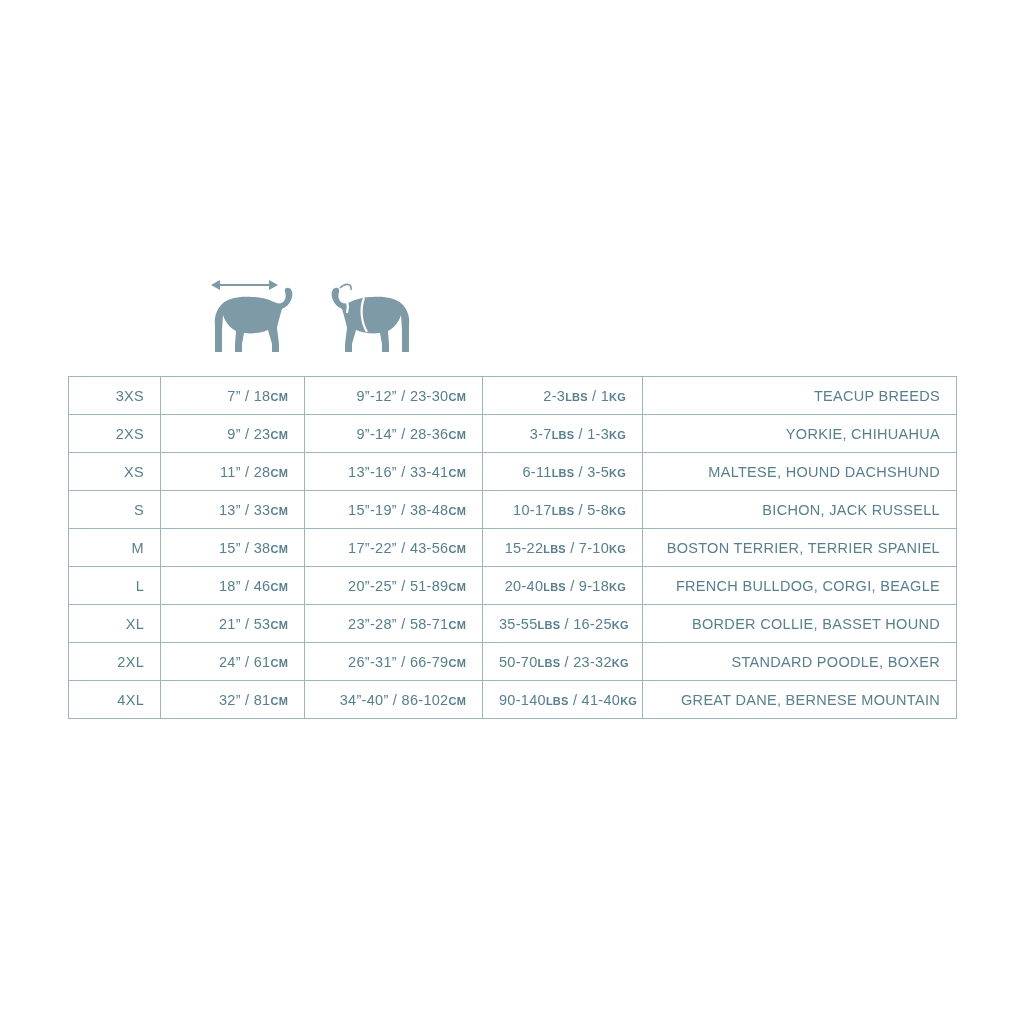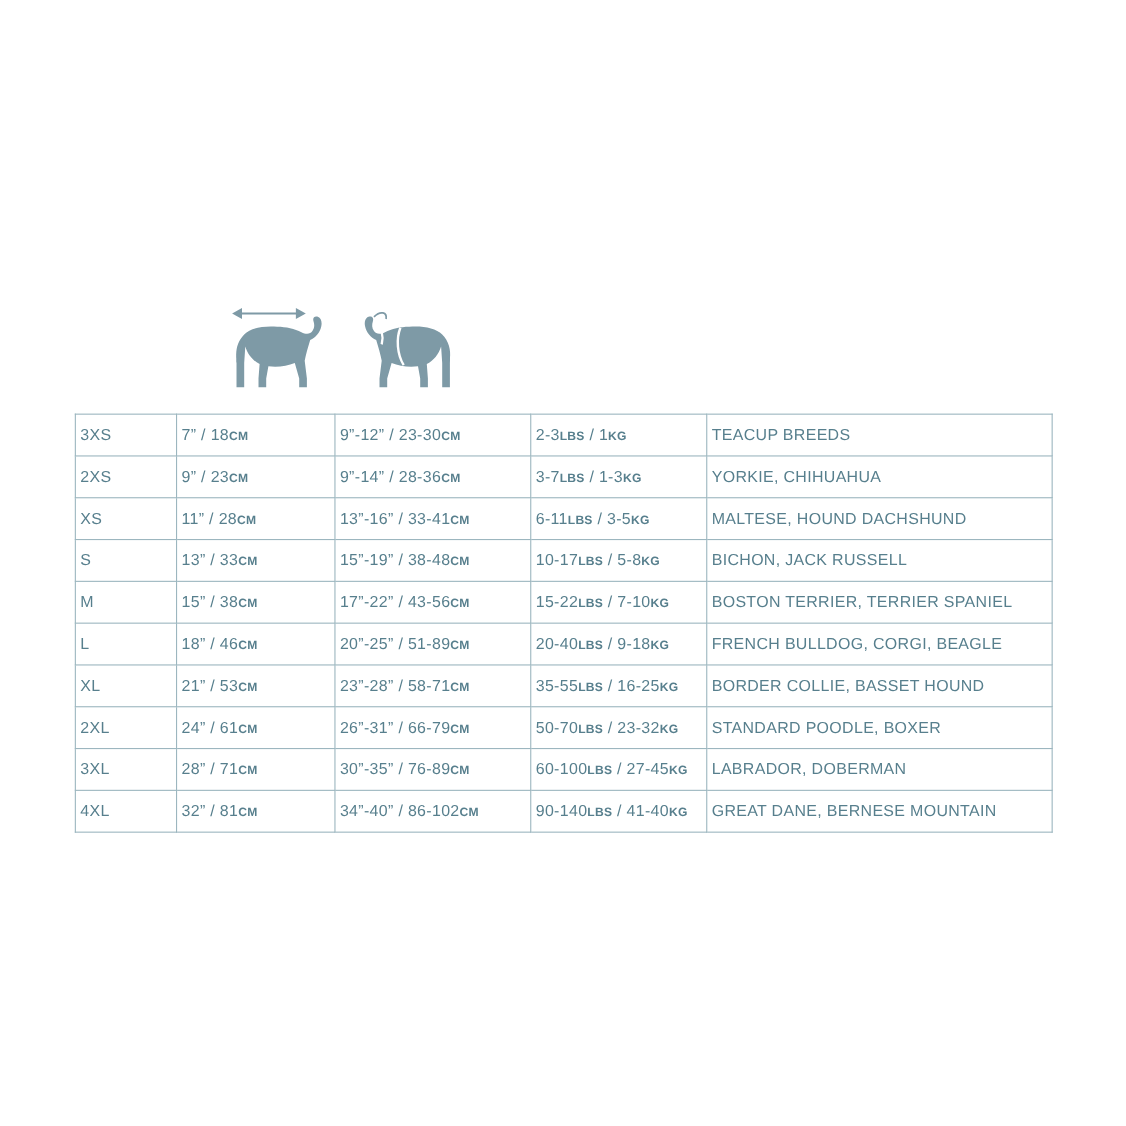--- a/index.html
+++ b/index.html
@@ -39,26 +39,26 @@
     position: absolute;
     left: 68px;
     top: 376px;
     width: 888px;
     border-collapse: collapse;
     table-layout: fixed;
   }
   .chart-table td {
     border: 1px solid #9cb6bf;
     height: 37px;
-    text-align: left;
+    text-align: right;
     vertical-align: middle;
     color: #577f8d;
     font-size: 14.5px;
     letter-spacing: 0.3px;
-    padding: 0 4px;
+    padding: 0 16px;
     white-space: nowrap;
   }
   .col-size    { width: 92px; }
   .col-neck    { width: 144px; }
   .col-chest   { width: 178px; }
   .col-weight  { width: 160px; }
   .col-breeds  { width: 314px; }
 
   .cell-size {
     font-size: 15px;
@@ -179,27 +179,20 @@
         <td class="cell-breeds">BORDER COLLIE, BASSET HOUND</td>
       </tr>
       <tr>
         <td class="cell-size">2XL</td>
         <td class="cell-measure"><span>24” / 61</span><span class="unit">CM</span></td>
         <td class="cell-measure"><span>26”-31” / 66-79</span><span class="unit">CM</span></td>
         <td class="cell-measure"><span>50-70</span><span class="unit">LBS</span><span> / 23-32</span><span class="unit">KG</span></td>
         <td class="cell-breeds">STANDARD POODLE, BOXER</td>
       </tr>
       <tr>
-        <td class="cell-size">3XL</td>
-        <td class="cell-measure"><span>28” / 71</span><span class="unit">CM</span></td>
-        <td class="cell-measure"><span>30”-35” / 76-89</span><span class="unit">CM</span></td>
-        <td class="cell-measure"><span>60-100</span><span class="unit">LBS</span><span> / 27-45</span><span class="unit">KG</span></td>
-        <td class="cell-breeds">LABRADOR, DOBERMAN</td>
-      </tr>
-      <tr>
         <td class="cell-size">4XL</td>
         <td class="cell-measure"><span>32” / 81</span><span class="unit">CM</span></td>
         <td class="cell-measure"><span>34”-40” / 86-102</span><span class="unit">CM</span></td>
         <td class="cell-measure"><span>90-140</span><span class="unit">LBS</span><span> / 41-40</span><span class="unit">KG</span></td>
         <td class="cell-breeds">GREAT DANE, BERNESE MOUNTAIN</td>
       </tr>
     </tbody>
   </table>
 
 </div>

